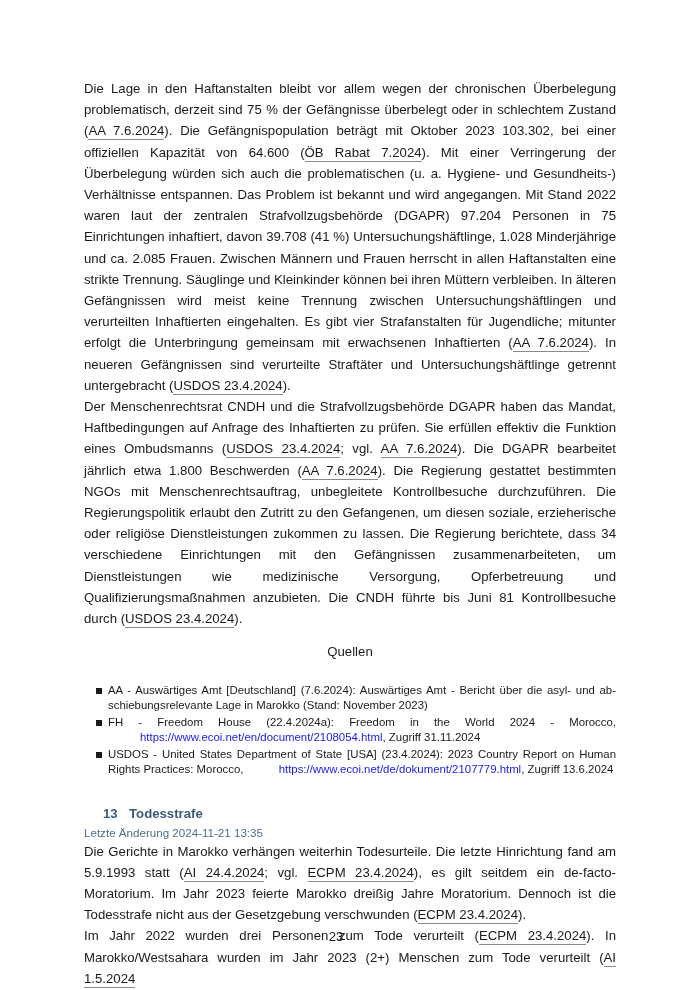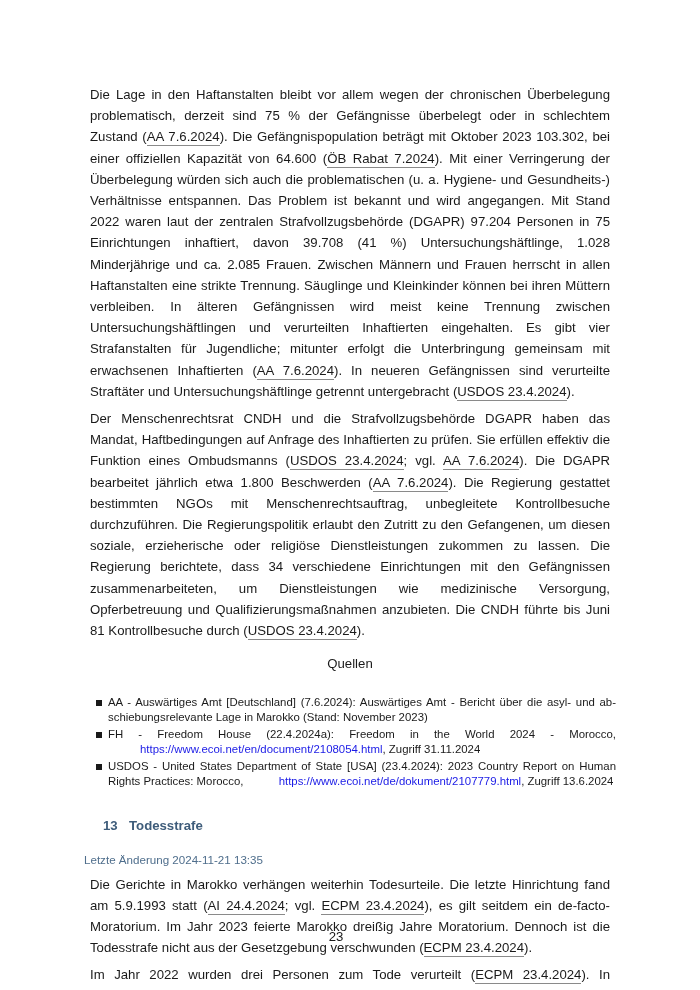--- a/index.html
+++ b/index.html
@@ -2,21 +2,21 @@
 <html><head>
 <meta charset="utf-8">
 <style>
   html, body { margin: 0; padding: 0; background: #ffffff; }
   body {
     width: 700px; height: 990px; position: relative; overflow: hidden;
     font-family: "Liberation Sans", sans-serif; color: #1a1a1a;
   }
   .page { position: absolute; left: 84px; top: 78px; width: 532px; }
   p.body {
-    margin: 6px; font-size: 13.2px; line-height: 21.2px; text-align: justify;
+    margin: 0; font-size: 13.2px; line-height: 21.2px; text-align: justify;
     hyphens: manual;
   }
   .cite {
     color: #1a1a1a; text-decoration: none;
     border-bottom: 1px solid #8a8a8a; padding-bottom: 1px;
     cursor: pointer;
   }
   .p1 { margin-top: 0; }
   .p2 { margin-top: 12px; }
   .quellen { margin-top: 12px; font-size: 13.2px; line-height: 21px; text-align: center; }
@@ -28,21 +28,21 @@
   ul.sources li .bullet {
     position: absolute; left: 0; top: 4.5px; width: 6px; height: 6px; background: #1a1a1a;
   }
   a.url { color: #1a1ae6; text-decoration: none; cursor: pointer; padding-left: 32px; }
   .section-head {
     margin-top: 27px; font-size: 13.2px; font-weight: bold; color: #3e5c7a;
     line-height: 18px;
     margin-left: 19px;
   }
   .section-head .num { display: inline-block; width: 26px; }
-  .section-meta { font-size: 11.6px; color: #4f6e8c; line-height: 17px; margin-top: 16px; }
+  .section-meta { font-size: 11.6px; color: #4f6e8c; line-height: 17px; margin-top: 1px; }
   .p3 { margin-top: 10px; }
   .p4 { margin-top: 12px; }
   .page-number {
     position: absolute; left: 0; width: 672px; top: 929px; text-align: center;
     font-size: 13.2px; color: #1a1a1a;
   }
 </style>
 </head>
 <body>
 

